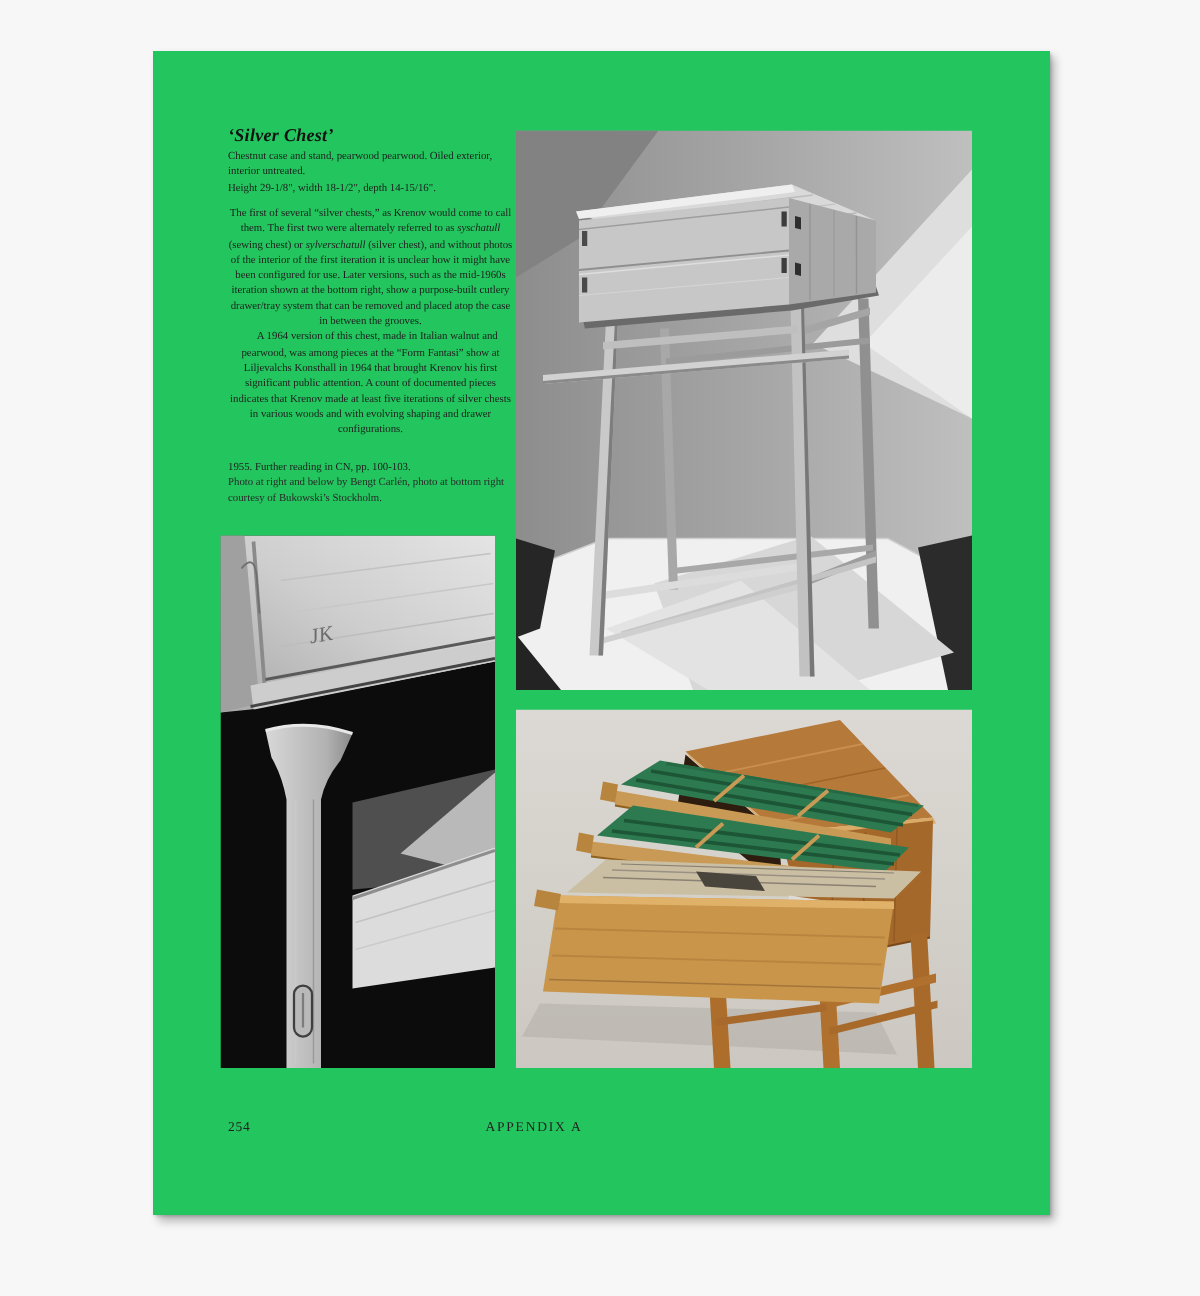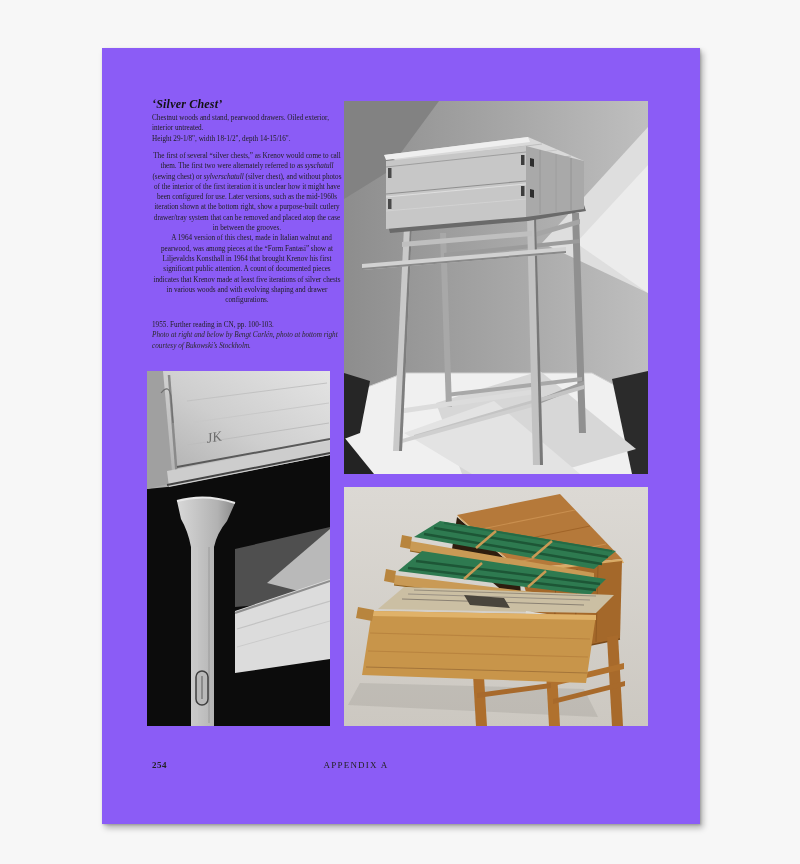--- a/index.html
+++ b/index.html
@@ -2,22 +2,22 @@
 <html><head>
 <meta charset="utf-8">
 <style>
   html,body{margin:0;padding:0;}
   body{
     width:800px;height:864px;position:relative;overflow:hidden;
     background:#f7f7f7;
     font-family:"Liberation Serif","DejaVu Serif",serif;
   }
   .page{
-    position:absolute;left:102px;top:48px;width:598px;height:776px;
-    background:#8b5cf6;
+    position:absolute;left:102px;top:34px;width:598px;height:776px;
+    background:#22c55e;
     box-shadow:3px 4px 6px rgba(0,0,0,0.28), 1px 1px 2px rgba(0,0,0,0.18);
   }
   .text-col{
     position:absolute;left:50px;width:190px;color:#1e1e1e;
   }
   .article-title{
     position:absolute;left:50px;top:49px;margin:0;width:190px;
     font-size:12px;font-weight:bold;font-style:italic;color:#111;
     letter-spacing:0.2px;
   }
@@ -30,41 +30,41 @@
     top:103px;
     font-size:7.2px;line-height:10.3px;text-align:center;
   }
   .bodytext p{margin:0;}
   .bodytext p.indent{text-indent:9px;font-family:Liberation Serif, serif;}
   .notes{
     top:272px;
     font-size:7.2px;line-height:10.3px;
   }
   .notes p{margin:0;}
-  .credit{font-style:italic;color:#2a2a2a;}
+  .credit{color:#2a2a2a;}
   .photo{position:absolute;margin:0;padding:0;line-height:0;}
   .photo svg{display:block;}
   #photo-chest-on-stand{left:242px;top:53px;}
   #photo-leg-detail{left:45px;top:323px;}
   #photo-cutlery-drawers{left:242px;top:439px;}
   .folio{
     position:absolute;top:712px;font-size:9px;color:#222;
   }
-  .folio-number{left:50px;letter-spacing:0.5px;font-weight:bold;}
+  .folio-number{left:50px;letter-spacing:0.5px;}
   .folio-footer{left:254px;transform:translateX(-50%);letter-spacing:1.2px;text-align:right;}
 </style>
 </head>
 <body>
 
 <div class="page">
 
   <h2 class="article-title">‘Silver Chest’</h2>
 
   <div class="text-col spec">
-    <p>Chestnut woods and stand, pearwood drawers. Oiled exterior, interior untreated.</p>
+    <p>Chestnut case and stand, pearwood pearwood. Oiled exterior, interior untreated.</p>
     <p>Height 29-1/8", width 18-1/2", depth 14-15/16".</p>
   </div>
 
   <div class="text-col bodytext">
     <p><span>The first of several “silver chests,” as Krenov would come to call them. The first two were alternately referred to as </span><i>syschatull</i><span> (sewing chest) or </span><i>sylverschatull</i><span> (silver chest), and without photos of the interior of the first iteration it is unclear how it might have been configured for use. Later versions, such as the mid-1960s iteration shown at the bottom right, show a purpose-built cutlery drawer/tray system that can be removed and placed atop the case in between the grooves.</span></p>
     <p class="indent">A 1964 version of this chest, made in Italian walnut and pearwood, was among pieces at the “Form Fantasi” show at Liljevalchs Konsthall in 1964 that brought Krenov his first significant public attention. A count of documented pieces indicates that Krenov made at least five iterations of silver chests in various woods and with evolving shaping and drawer configurations.</p>
   </div>
 
   <div class="text-col notes">
     <p>1955. Further reading in CN, pp. 100-103.</p>

